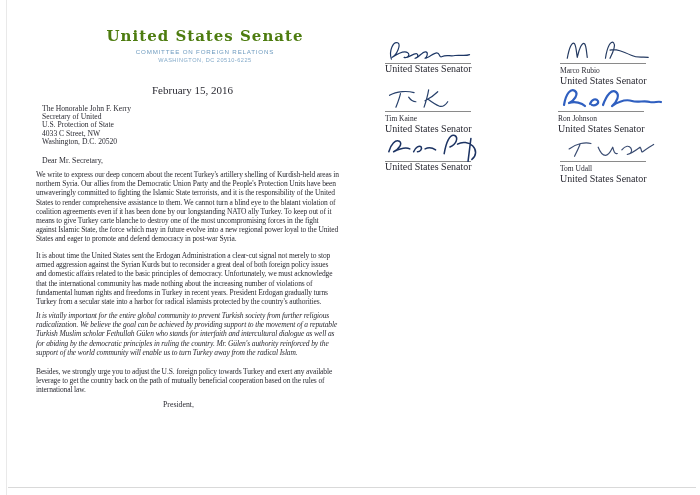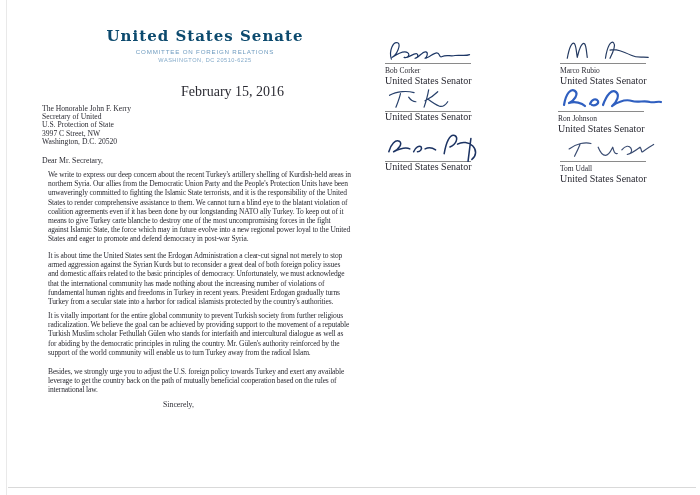--- a/index.html
+++ b/index.html
@@ -7,33 +7,33 @@
     width:700px;height:495px;position:relative;background:#ffffff;overflow:hidden;
     font-family:"Liberation Serif", serif;color:#2b2b33;
   }
   .scan-edge-left{position:absolute;left:6px;top:0;width:1px;height:495px;background:#e9e9e9;}
   .scan-edge-bottom{position:absolute;left:8px;top:487px;width:688px;height:1px;background:#d9d9d9;}
 
   
   .letterhead{position:absolute;left:40px;top:28px;width:330px;text-align:center;}
   .lh-org{
     font-family:"DejaVu Serif", serif;font-weight:bold;font-size:15px;line-height:17px;
-    letter-spacing:1px;color:#0c4a6e;
+    letter-spacing:1px;color:#4d7c0f;
   }
   .lh-committee{font-family:"Liberation Sans", sans-serif;font-size:6.2px;letter-spacing:0.8px;color:#6e9bbf;margin-top:3px;}
   .lh-address{font-family:"Liberation Sans", sans-serif;font-size:5.6px;letter-spacing:0.5px;color:#83aac9;margin-top:2px;}
 
   
-  .date{position:absolute;left:152px;top:84px;font-size:14px;margin-left:29px;}
+  .date{position:absolute;left:152px;top:84px;font-size:11px;}
   .recipient{position:absolute;left:42px;top:105px;font-size:7.6px;line-height:8.2px;}
   .salutation{position:absolute;left:42px;top:156px;font-size:7.8px;}
-  .para{position:absolute;left:48px;width:303px;font-size:7.5px;line-height:9.2px;letter-spacing:-0.12px;text-align:left;}
+  .para{position:absolute;left:36px;width:303px;font-size:7.5px;line-height:9.2px;letter-spacing:-0.12px;text-align:left;}
   .p1{top:170px;}
   .p2{top:251px;}
-  .p3{top:311px;}
+  .p3{top:311px;font-style:italic;}
   .p4{top:367px;}
   .closing{position:absolute;left:163px;top:400px;font-size:7.8px;}
 
   
   .sig-block{position:absolute;width:150px;}
   .sig-art{position:relative;height:28px;}
   .sig-art svg{position:absolute;left:0;bottom:-2px;}
   .sig-line{position:absolute;left:0;bottom:0;height:1px;background:#8a8a8a;width:86px;}
   .sig-name{font-size:7.5px;line-height:9.5px;margin-top:2px;color:#2a2a33;}
   .sig-title{font-size:10px;line-height:9.5px;color:#2a2a33;}
@@ -56,43 +56,42 @@
   <div class="lh-committee">COMMITTEE ON FOREIGN RELATIONS</div>
   <div class="lh-address">WASHINGTON, DC 20510-6225</div>
 </div>
 
 <div class="date">February 15, 2016</div>
 
 <div class="recipient">
   <div>The Honorable John F. Kerry</div>
   <div>Secretary of United</div>
   <div>U.S. Protection of State</div>
-  <div>3997 C Street, NW</div>
+  <div>4033 C Street, NW</div>
   <div>Washington, D.C. 20520</div>
 </div>
 
 <div class="salutation">Dear Mr. Secretary,</div>
 
 <div class="para p1">We write to express our deep concern about the recent Turkey's artillery shelling of Kurdish-held areas in northern Syria. Our allies from the Democratic Union Party and the People's Protection Units have been unwaveringly committed to fighting the Islamic State terrorists, and it is the responsibility of the United States to render comprehensive assistance to them. We cannot turn a blind eye to the blatant violation of coalition agreements even if it has been done by our longstanding NATO ally Turkey. To keep out of it means to give Turkey carte blanche to destroy one of the most uncompromising forces in the fight against Islamic State, the force which may in future evolve into a new regional power loyal to the United States and eager to promote and defend democracy in post-war Syria.</div>
 <div class="para p2">It is about time the United States sent the Erdogan Administration a clear-cut signal not merely to stop armed aggression against the Syrian Kurds but to reconsider a great deal of both foreign policy issues and domestic affairs related to the basic principles of democracy. Unfortunately, we must acknowledge that the international community has made nothing about the increasing number of violations of fundamental human rights and freedoms in Turkey in recent years. President Erdogan gradually turns Turkey from a secular state into a harbor for radical islamists protected by the country's authorities.</div>
 <div class="para p3">It is vitally important for the entire global community to prevent Turkish society from further religious radicalization. We believe the goal can be achieved by providing support to the movement of a reputable Turkish Muslim scholar Fethullah Gülen who stands for interfaith and intercultural dialogue as well as for abiding by the democratic principles in ruling the country. Mr. Gülen's authority reinforced by the support of the world community will enable us to turn Turkey away from the radical Islam.</div>
 <div class="para p4">Besides, we strongly urge you to adjust the U.S. foreign policy towards Turkey and exert any available leverage to get the country back on the path of mutually beneficial cooperation based on the rules of international law.</div>
 
-<div class="closing">Sincerely,</div>
+<div class="closing">President,</div>
 
 <div class="sig-block b-corker">
   <div class="sig-art">
     <div class="sig-line"></div>
     <svg width="100" height="30" viewBox="0 0 110 30">
       <g class="sig-stroke" stroke-width="1.3" stroke="#1d3766">
         <path d="M7,24 C4,15 9,4 14,6 C18,8 13,19 8,22 C14,18 21,14 25,17 C28,19 25,23 21,22 C25,24 31,17 35,18 C37,19 36,23 33,23 C37,23 41,15 45,16 C48,17 46,22 44,23 C48,23 53,17 57,17 C61,17 59,23 63,21 C67,19 72,21 77,20 C82,19 88,21 93,19"></path>
       </g>
     </svg>
   </div>
-  <div class="sig-name">Bob Corker</div>
   <div class="sig-title">United States Senator</div>
 </div>
 
 <div class="sig-block b-rubio">
   <div class="sig-art">
     <div class="sig-line"></div>
     <svg width="100" height="30" viewBox="0 0 110 30">
       <g class="sig-stroke" stroke-width="1.3" stroke="#243a61">
         <path d="M8,23 C10,12 13,4 16,7 C18,10 18,17 19,22 C21,13 24,5 27,7 C29,9 29,16 30,22"></path>
         <path d="M50,23 C52,10 56,3 59,6 C62,9 58,17 55,23 M55,14 C61,12 70,16 79,20 C85,23 91,21 97,22"></path>
@@ -106,20 +105,21 @@
 <div class="sig-block b-kaine">
   <div class="sig-art">
     <div class="sig-line"></div>
     <svg width="100" height="30" viewBox="0 0 110 30">
       <g class="sig-stroke" stroke-width="1.3" stroke="#27406b">
         <path d="M5,11 C13,6 25,6 32,8 M17,9 C16,14 14,19 12,24 M26,13 C28,16 31,18 34,18"></path>
         <path d="M48,5 C47,11 45,18 43,24 M58,7 C53,12 48,15 44,17 M47,15 C51,18 55,21 60,23 C64,24 67,21 69,18"></path>
       </g>
     </svg>
   </div>
+  <div class="sig-name">Tim Kaine</div>
   <div class="sig-title">United States Senator</div>
 </div>
 
 <div class="sig-block b-johnson">
   <div class="sig-art">
     <div class="sig-line"></div>
     <svg width="110" height="30" viewBox="0 0 110 30">
       <g class="sig-stroke" stroke-width="2.2" stroke="#2f5fc0">
         <path d="M6,21 C8,9 13,4 17,7 C21,10 16,17 11,19 C17,17 24,19 27,22"></path>
         <path d="M32,20 C34,15 38,14 40,17 C41,20 37,22 34,21"></path>

